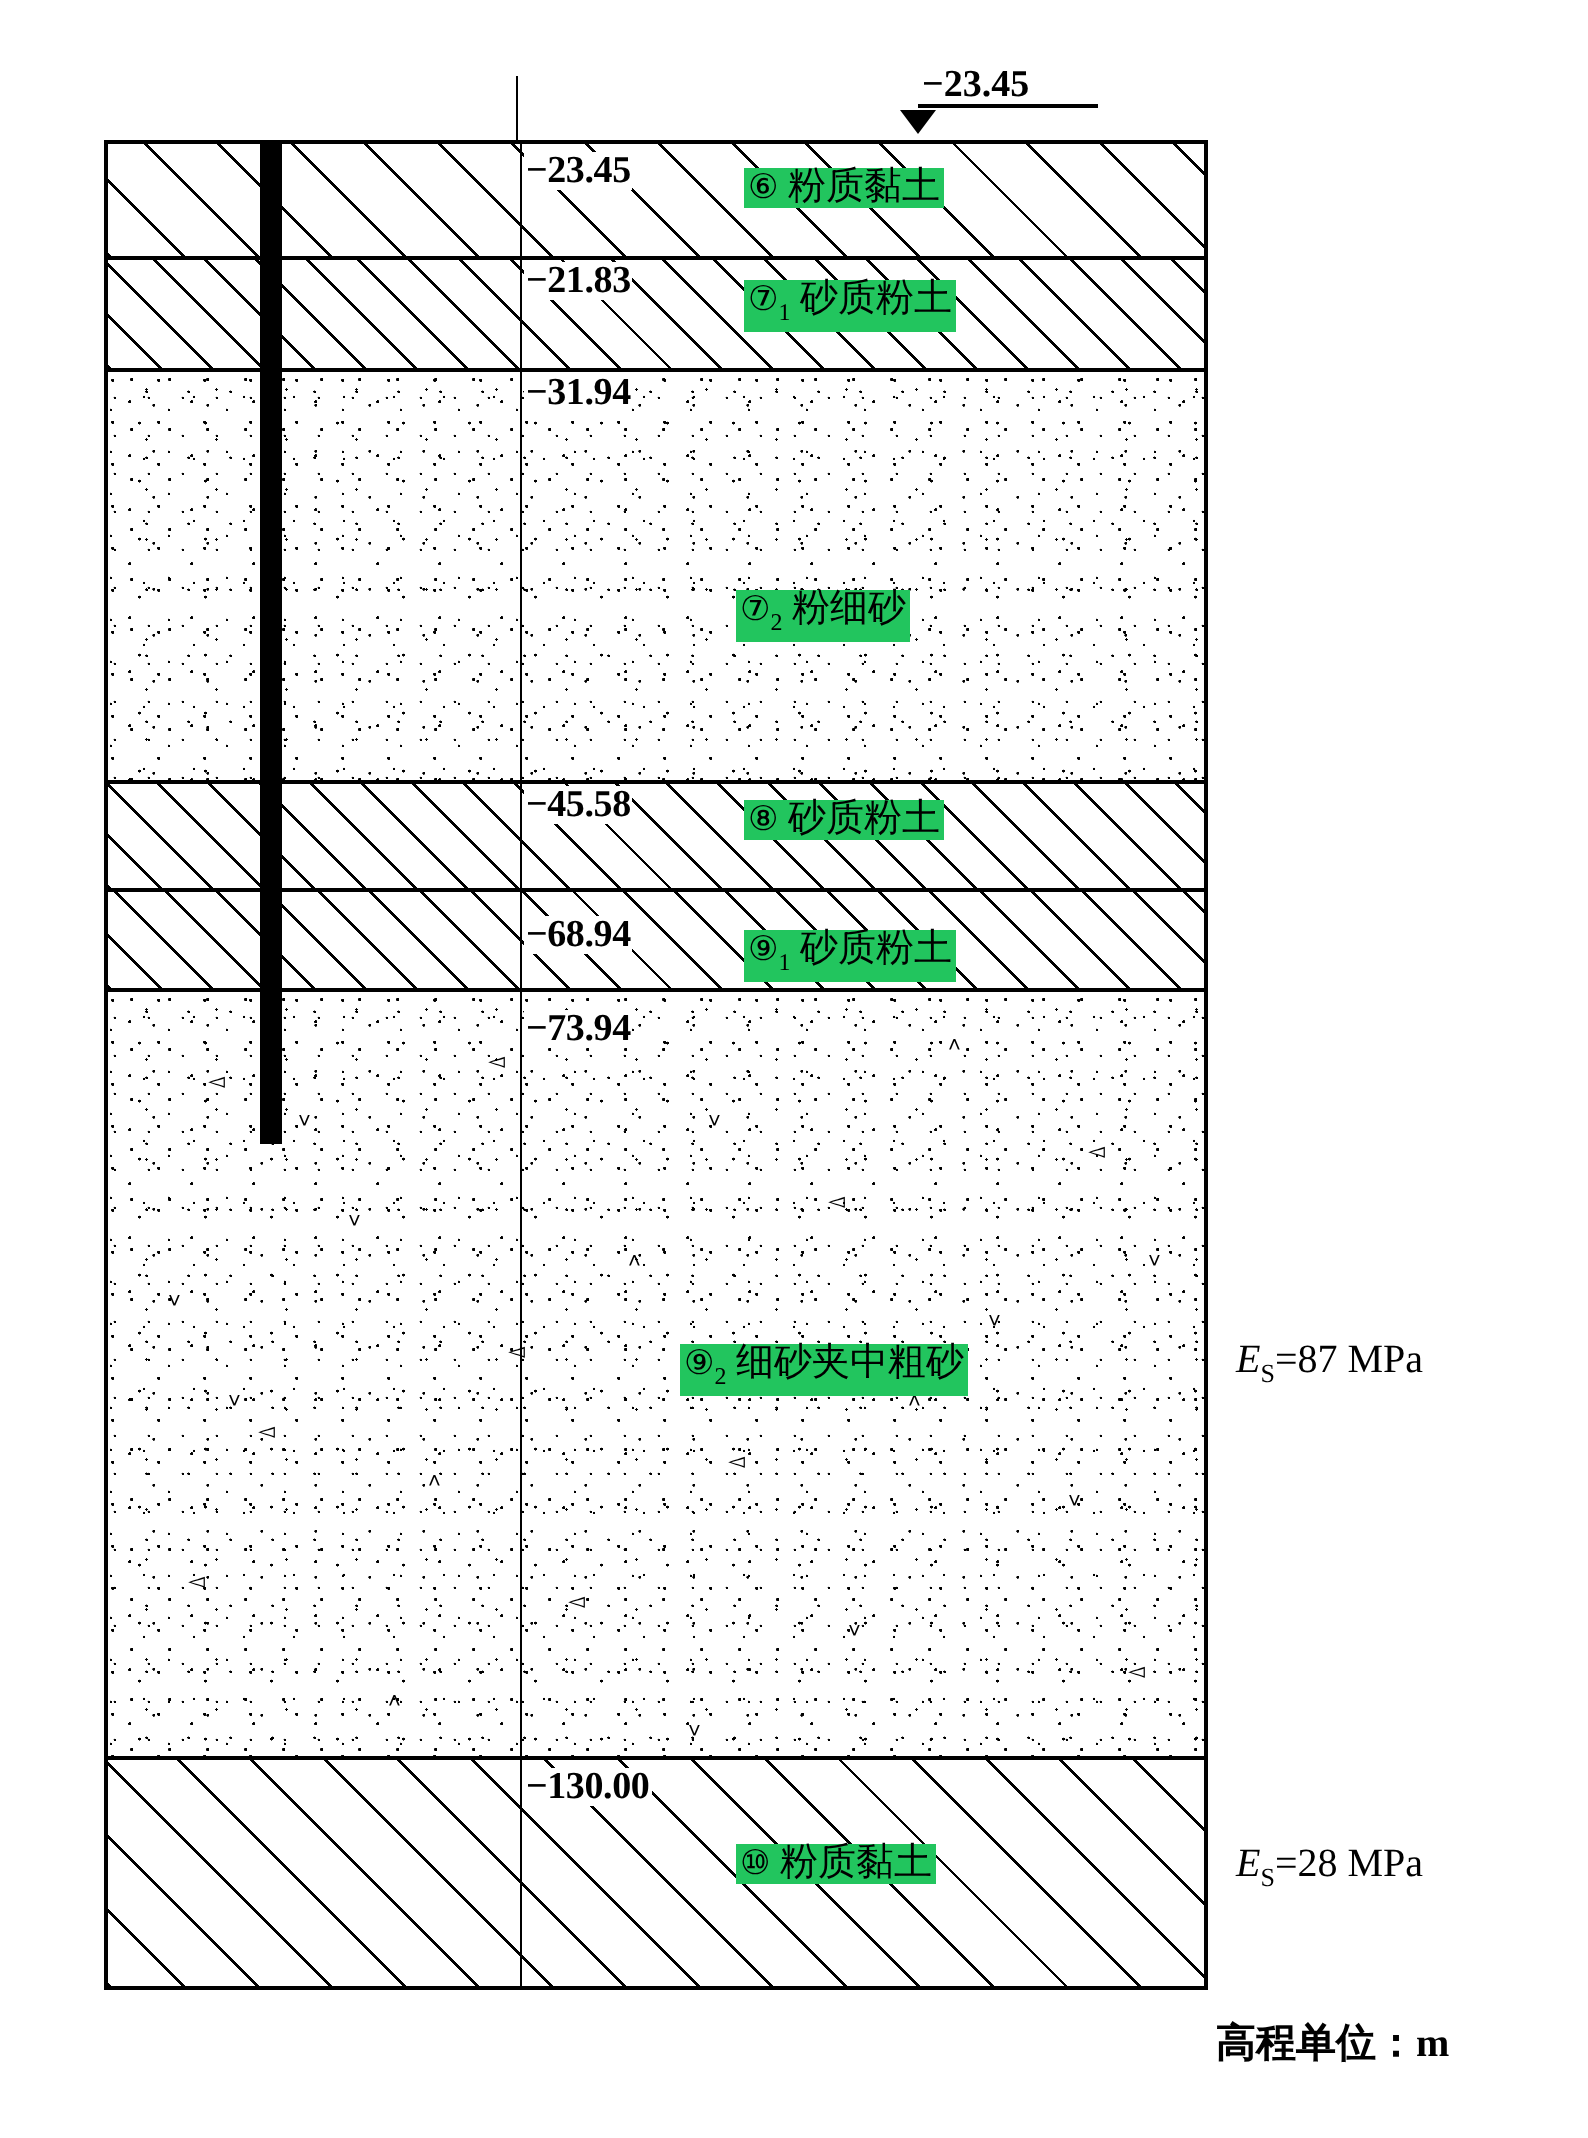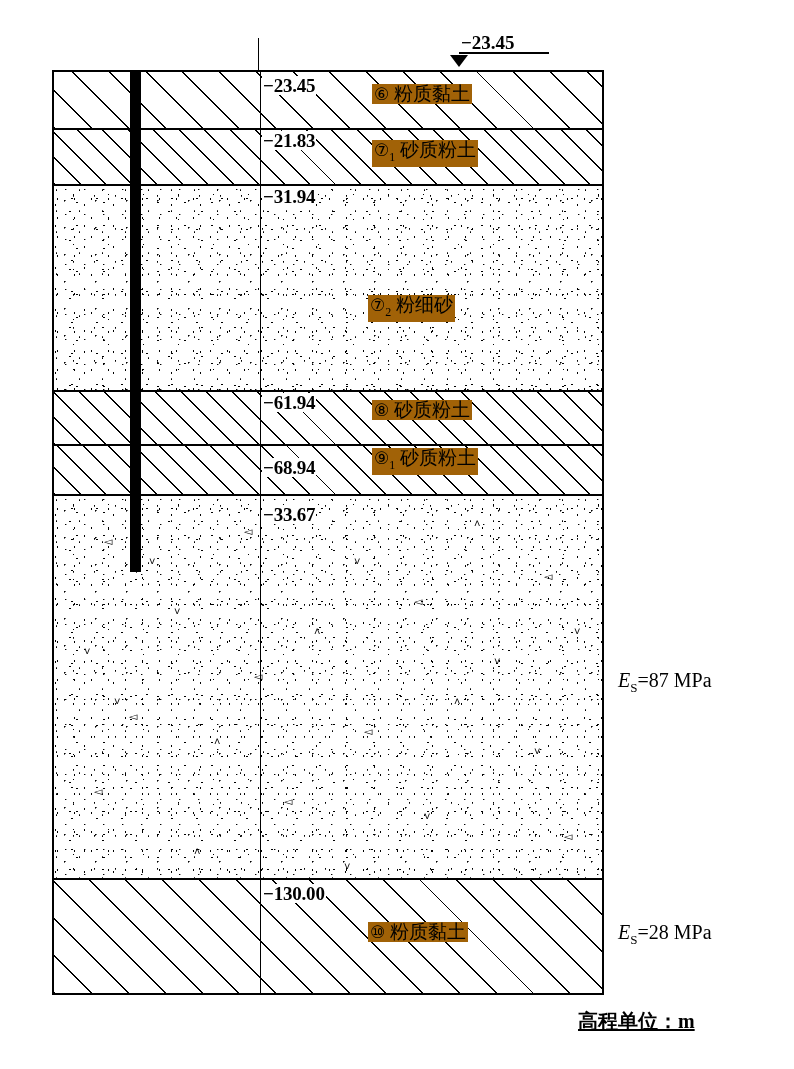--- a/index.html
+++ b/index.html
@@ -119,21 +119,21 @@
     letter-spacing: -0.2px;
     background: #fff;
     padding: 0 1px;
     white-space: nowrap;
   }
   .soil-label {
     position: absolute;
     font-size: 19px;
     line-height: 20px;
     white-space: nowrap;
-    background: #a16207;
+    background: #22c55e;
     padding: 0 2px;
   }
   .soil-label .num {
     font-family: "DejaVu Sans", sans-serif;
     font-size: 17px;
   }
   .soil-label sub {
     font-size: 12px;
   }
 
@@ -245,53 +245,56 @@
     <div class="axis" style="left:206px; top:0px; height:921px;"></div>
 
     <div class="pile" style="left:76px; top:0px; width:11px; height:500px;"></div>
   </div>
 
   <div class="axis" style="left:258px; top:38px; height:34px;"></div>
 
   <div class="elev" style="left:262px; top:76px;">−23.45</div>
   <div class="elev" style="left:262px; top:131px;">−21.83</div>
   <div class="elev" style="left:262px; top:187px;font-family:Liberation Serif, serif;">−31.94</div>
-  <div class="elev" style="left:262px; top:393px;">−61.94</div>
+  <div class="elev" style="left:262px; top:393px;">−45.58</div>
   <div class="elev" style="left:262px; top:458px;">−68.94</div>
-  <div class="elev" style="left:262px; top:505px;">−33.67</div>
+  <div class="elev" style="left:262px; top:505px;">−73.94</div>
   <div class="elev" style="left:262px; top:884px;">−130.00</div>
 
   <div class="soil-label" style="left:372px; top:84px;">
     <span class="num">⑥</span><span> 粉质黏土</span>
   </div>
 
   <div class="soil-label" style="left:372px; top:140px;">
     <span class="num">⑦</span><sub>1</sub><span> 砂质粉土</span>
   </div>
 
   <div class="soil-label" style="left:368px; top:295px;">
     <span class="num">⑦</span><sub>2</sub><span> 粉细砂</span>
   </div>
 
   <div class="soil-label" style="left:372px; top:400px;">
     <span class="num">⑧</span><span> 砂质粉土</span>
   </div>
 
-  <div class="soil-label" style="left:372px; top:448px;">
+  <div class="soil-label" style="left:372px; top:465px;">
     <span class="num">⑨</span><sub>1</sub><span> 砂质粉土</span>
   </div>
 
+  <div class="soil-label" style="left:340px; top:672px;">
+    <span class="num">⑨</span><sub>2</sub><span> 细砂夹中粗砂</span>
+  </div>
 
   <div class="soil-label" style="left:368px; top:922px;">
     <span class="num">⑩</span><span> 粉质黏土</span>
   </div>
 
   <div class="es-label" style="left:618px; top:670px;">
     <i>E</i><sub>S</sub><span>=87 MPa</span>
   </div>
 
   <div class="es-label" style="left:618px; top:922px;">
     <i>E</i><sub>S</sub><span>=28 MPa</span>
   </div>
 
-  <div class="unit-note" style="left:578px; top:1008px;text-decoration:underline;">高程单位：m</div>
+  <div class="unit-note" style="left:608px; top:1008px;">高程单位：m</div>
 
 </div>
 
 </body></html>

